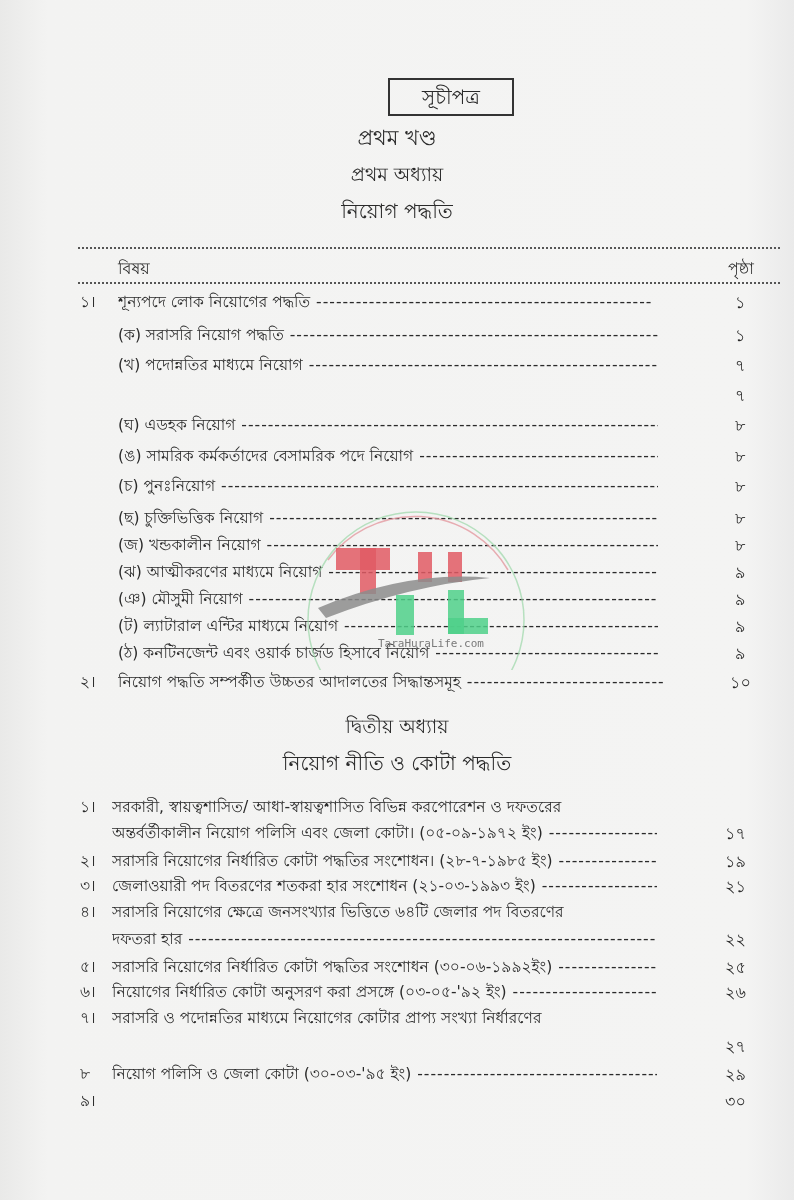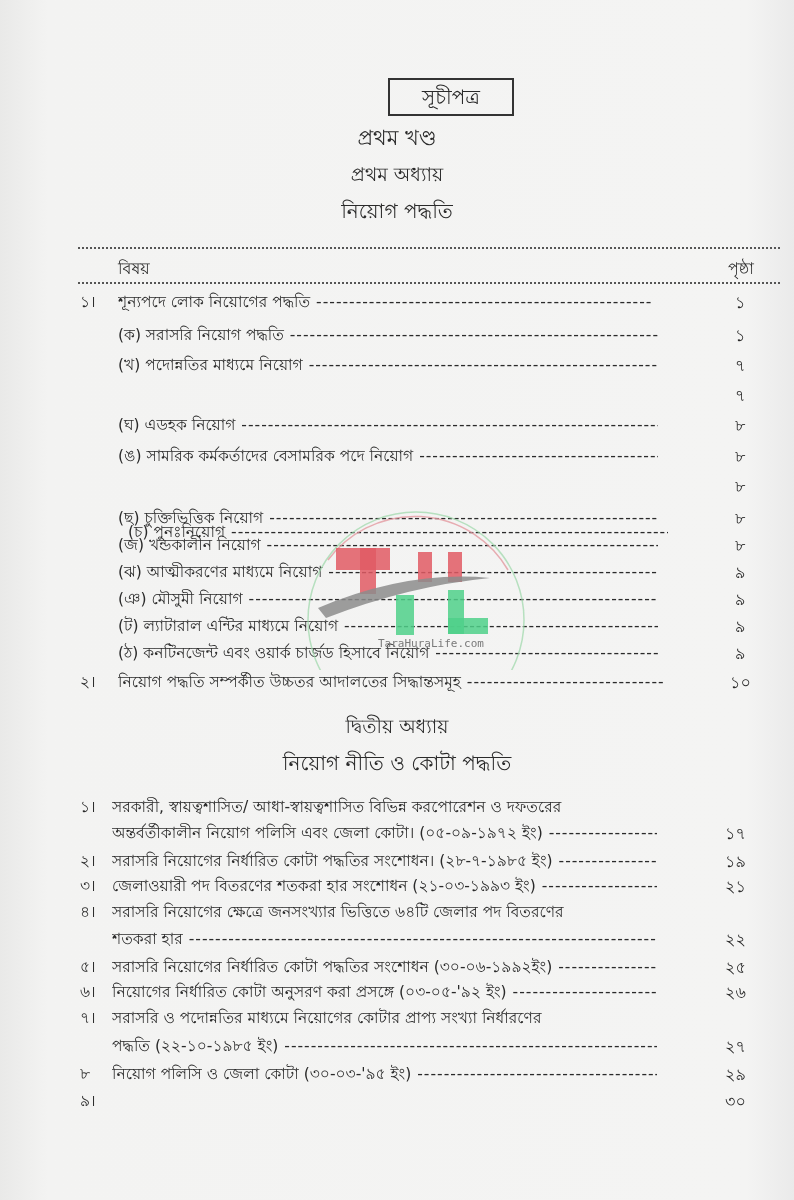--- a/index.html
+++ b/index.html
@@ -73,21 +73,21 @@
     </div>
     <div class="row" style="top:413px;">
       <span class="txt" style="left:118px; width:540px;">(ঘ) এডহক নিয়োগ</span>
       <span class="pg" style="left:735px;">৮</span>
     </div>
     <div class="row" style="top:444px;">
       <span class="txt" style="left:118px; width:540px;">(ঙ) সামরিক কর্মকর্তাদের বেসামরিক পদে নিয়োগ</span>
       <span class="pg" style="left:735px;">৮</span>
     </div>
     <div class="row" style="top:474px;">
-      <span class="txt" style="left:128px; width:540px;margin-top:46px;">(চ) পুনঃনিয়োগ</span>
+      <span class="txt" style="left:118px; width:540px;">(চ) পুনঃনিয়োগ</span>
       <span class="pg" style="left:735px;">৮</span>
     </div>
     <div class="row" style="top:506px;">
       <span class="txt" style="left:118px; width:540px;">(ছ) চুক্তিভিত্তিক নিয়োগ</span>
       <span class="pg" style="left:735px;">৮</span>
     </div>
     <div class="row" style="top:533px;">
       <span class="txt" style="left:118px; width:540px;">(জ) খন্ডকালীন নিয়োগ</span>
       <span class="pg" style="left:735px;">৮</span>
     </div>
@@ -134,39 +134,38 @@
     <div class="row" style="top:874px;">
       <span class="num">৩।</span>
       <span class="txt" style="left:112px; width:545px;">জেলাওয়ারী পদ বিতরণের শতকরা হার সংশোধন  (২১-০৩-১৯৯৩ ইং)</span>
       <span class="pg" style="left:725px;">২১</span>
     </div>
     <div class="row" style="top:900px;">
       <span class="num">৪।</span>
       <span class="txt nod" style="left:112px; width:580px;">সরাসরি নিয়োগের ক্ষেত্রে জনসংখ্যার ভিত্তিতে ৬৪টি জেলার পদ বিতরণের</span>
     </div>
     <div class="row" style="top:927px;">
-      <span class="txt" style="left:112px; width:545px;">শতকরা হার</span>
+      <span class="txt" style="left:112px; width:545px;">দফতরা হার</span>
       <span class="pg" style="left:725px;">২২</span>
     </div>
     <div class="row" style="top:955px;">
       <span class="num">৫।</span>
       <span class="txt" style="left:112px; width:545px;">সরাসরি নিয়োগের নির্ধারিত কোটা পদ্ধতির সংশোধন (৩০-০৬-১৯৯২ইং)</span>
       <span class="pg" style="left:725px;">২৫</span>
     </div>
     <div class="row" style="top:980px;">
       <span class="num">৬।</span>
       <span class="txt" style="left:112px; width:545px;">নিয়োগের নির্ধারিত কোটা অনুসরণ করা প্রসঙ্গে  (০৩-০৫-'৯২ ইং)</span>
       <span class="pg" style="left:725px;">২৬</span>
     </div>
     <div class="row" style="top:1006px;">
       <span class="num">৭।</span>
       <span class="txt nod" style="left:112px; width:580px;">সরাসরি ও পদোন্নতির মাধ্যমে নিয়োগের কোটার প্রাপ্য সংখ্যা নির্ধারণের</span>
     </div>
     <div class="row" style="top:1034px;">
-      <span class="txt" style="left:112px; width:545px;">পদ্ধতি  (২২-১০-১৯৮৫ ইং)</span>
       <span class="pg" style="left:725px;">২৭</span>
     </div>
     <div class="row" style="top:1062px;">
       <span class="num">৮</span>
       <span class="txt" style="left:112px; width:545px;">নিয়োগ পলিসি ও জেলা কোটা  (৩০-০৩-'৯৫ ইং)</span>
       <span class="pg" style="left:725px;">২৯</span>
     </div>
     <div class="row" style="top:1089px;">
       <span class="num">৯।</span>
       <span class="pg" style="left:725px;">৩০</span>

